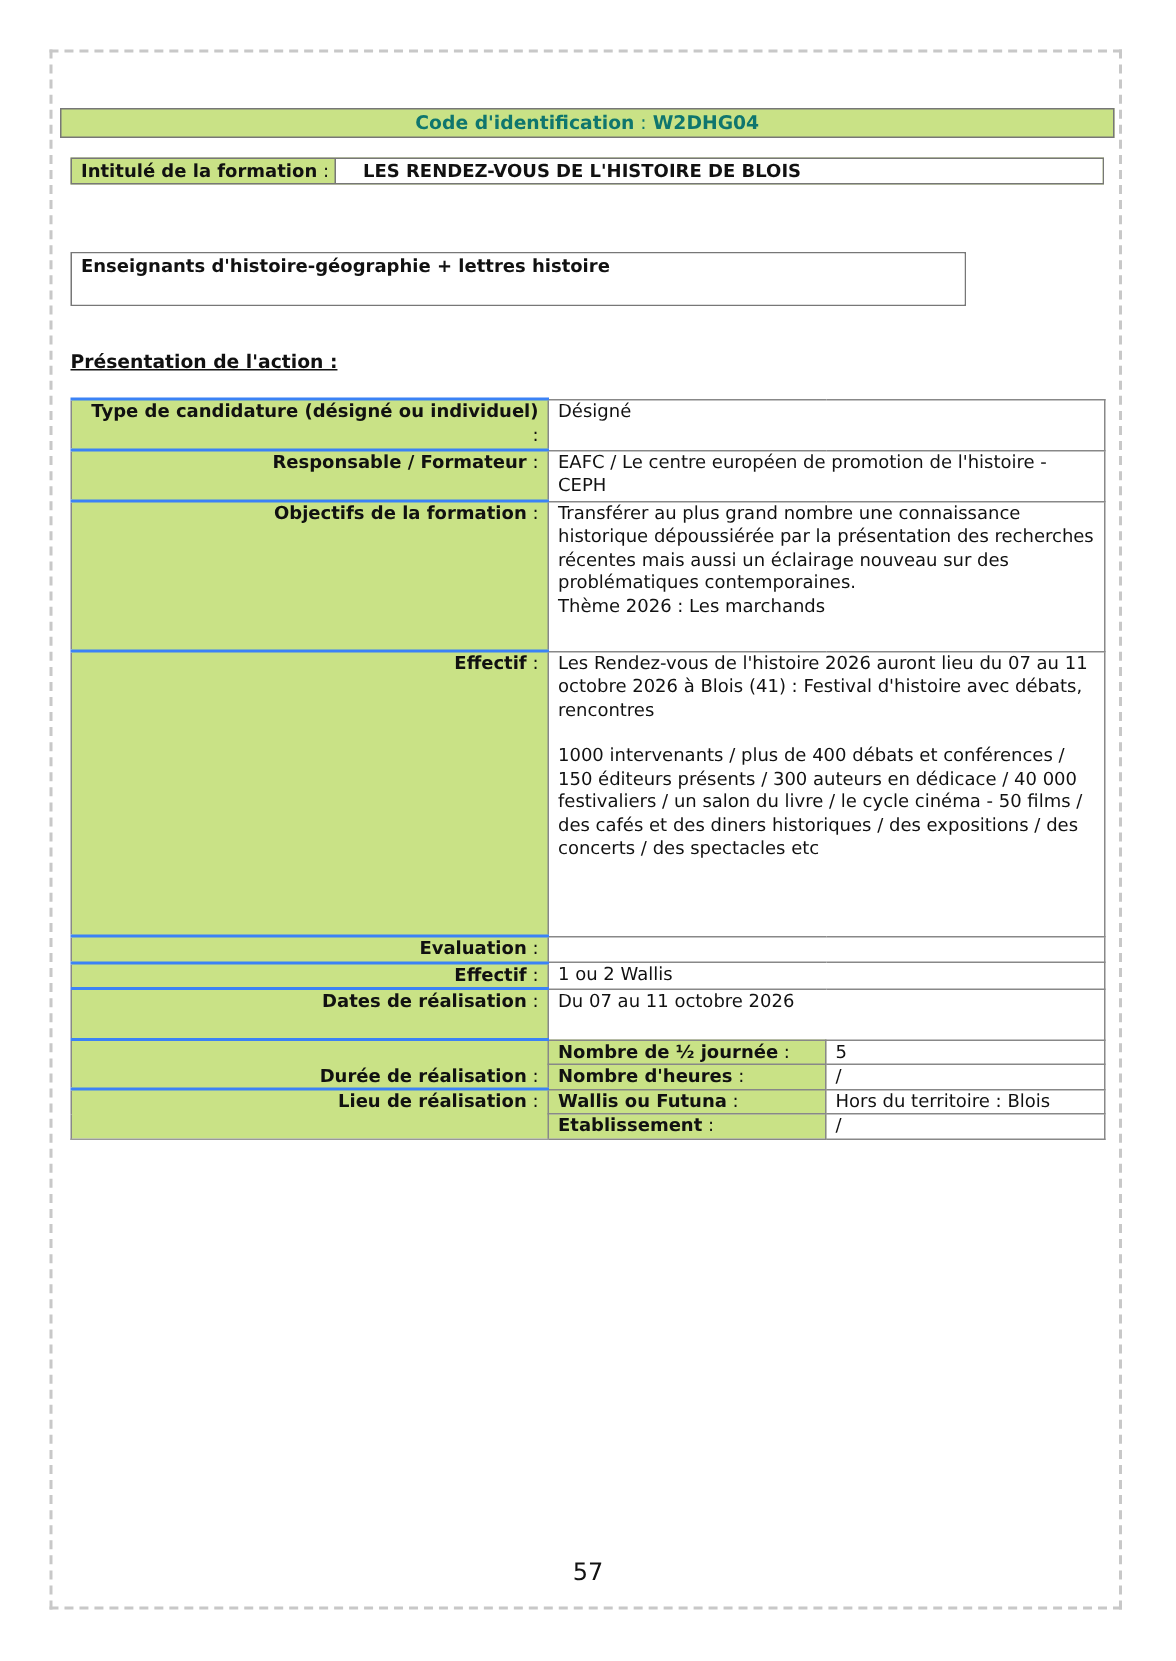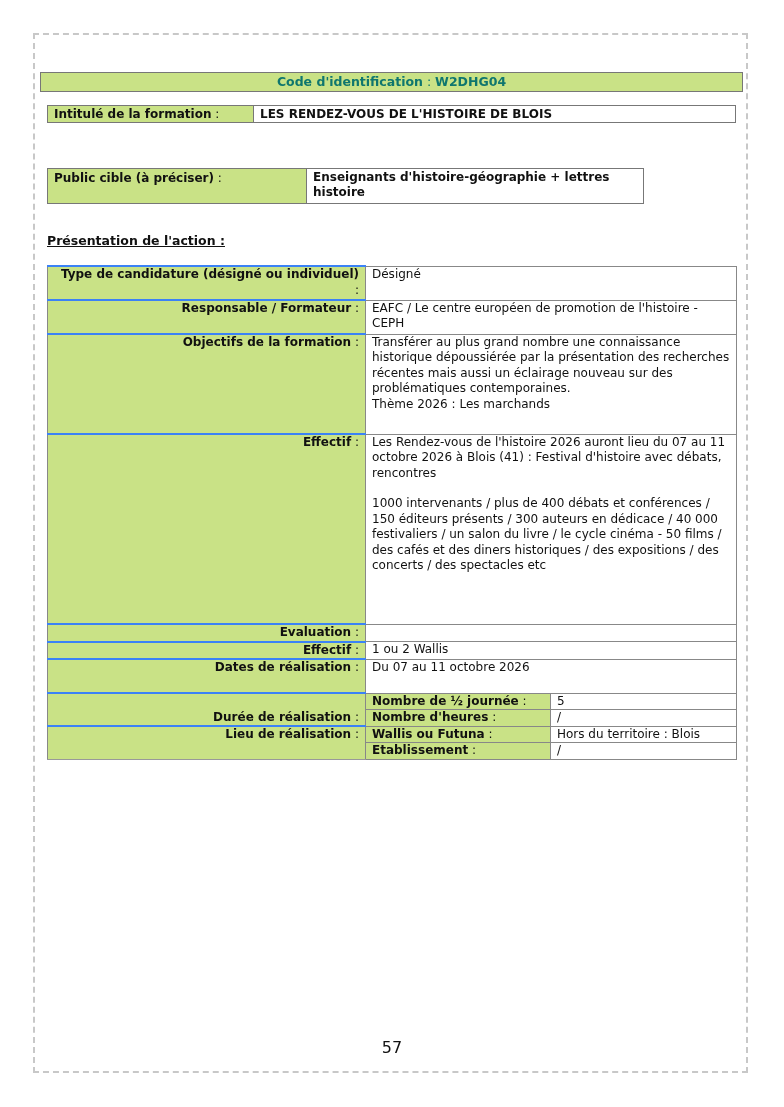--- a/index.html
+++ b/index.html
@@ -8,23 +8,23 @@
   .page-frame { position: absolute; left: 33px; top: 33px; width: 715px; height: 1040px;
                 border: 2px dashed #c8c8c8; box-sizing: border-box; }
   .green { background: #c9e286; }
   .bd { border: 1.5px solid #777; }
   .code-bar { position: absolute; left: 40px; top: 72px; width: 703px; height: 20px;
               box-sizing: border-box; text-align: center; font-weight: bold; line-height: 18px;
               font-size: 12.5px; color: #0f766e; }
   .code-bar .norm { font-weight: normal; }
   .intitule { position: absolute; left: 47px; top: 105px; width: 689px; height: 18px;
               box-sizing: border-box; display: flex; }
-  .intitule .lab { width: 206px; border-right: 1.5px solid #777; padding-left: 6px; line-height: 16px;
+  .intitule .lab { width: 176px; border-right: 1.5px solid #777; padding-left: 6px; line-height: 16px;
                    font-weight: bold; box-sizing: border-box; }
-  .intitule .val { flex: 1; padding-left: 6px; font-weight: bold; line-height: 16px; background: #fff; }
+  .intitule .val { flex: 1; padding-left: 18px; font-weight: bold; line-height: 16px; background: #fff; }
   .norm { font-weight: normal; }
   .public { position: absolute; left: 47px; top: 168px; width: 597px; height: 36px;
             box-sizing: border-box; display: flex; }
   .public .lab { width: 259px; border-right: 1.5px solid #777; padding: 2px 6px; font-weight: bold; box-sizing: border-box; }
   .public .val { flex: 1; padding: 1px 6px; background: #fff; line-height: 15px; font-weight: bold; }
   .pres-title { position: absolute; left: 47px; top: 233px; font-weight: bold; text-decoration: underline; font-size: 12.5px; }
   table.main { position: absolute; left: 47px; top: 265px; width: 689px; border-collapse: collapse;
                table-layout: fixed; }
   table.main td { border: 1.5px solid #888; vertical-align: top; padding: 0 6px; line-height: 15.5px; font-size: 12px; }
   table.main td.lab { background: #c9e286; font-weight: bold; border-top: 2px solid #3b82f6; border-bottom: 1px solid #999; text-align: right; }
@@ -42,21 +42,20 @@
 <div class="code-bar green bd">
   <span>Code d'identification</span><span class="norm"> : </span><span>W2DHG04</span>
 </div>
 
 <div class="intitule green bd">
   <div class="lab"><span>Intitulé de la formation</span><span class="norm"> :</span></div>
   <div class="val">LES RENDEZ-VOUS DE L'HISTOIRE DE BLOIS</div>
 </div>
 
 <div class="public green bd">
-  <div class="lab"><span>Public cible (à préciser)</span><span class="norm"> :</span></div>
   <div class="val">Enseignants d'histoire-géographie + lettres histoire</div>
 </div>
 
 <div class="pres-title">Présentation de l'action :</div>
 
 <table class="main">
   <colgroup>
       <col style="width:318px">
       <col style="width:185px">
       <col style="width:186px">

